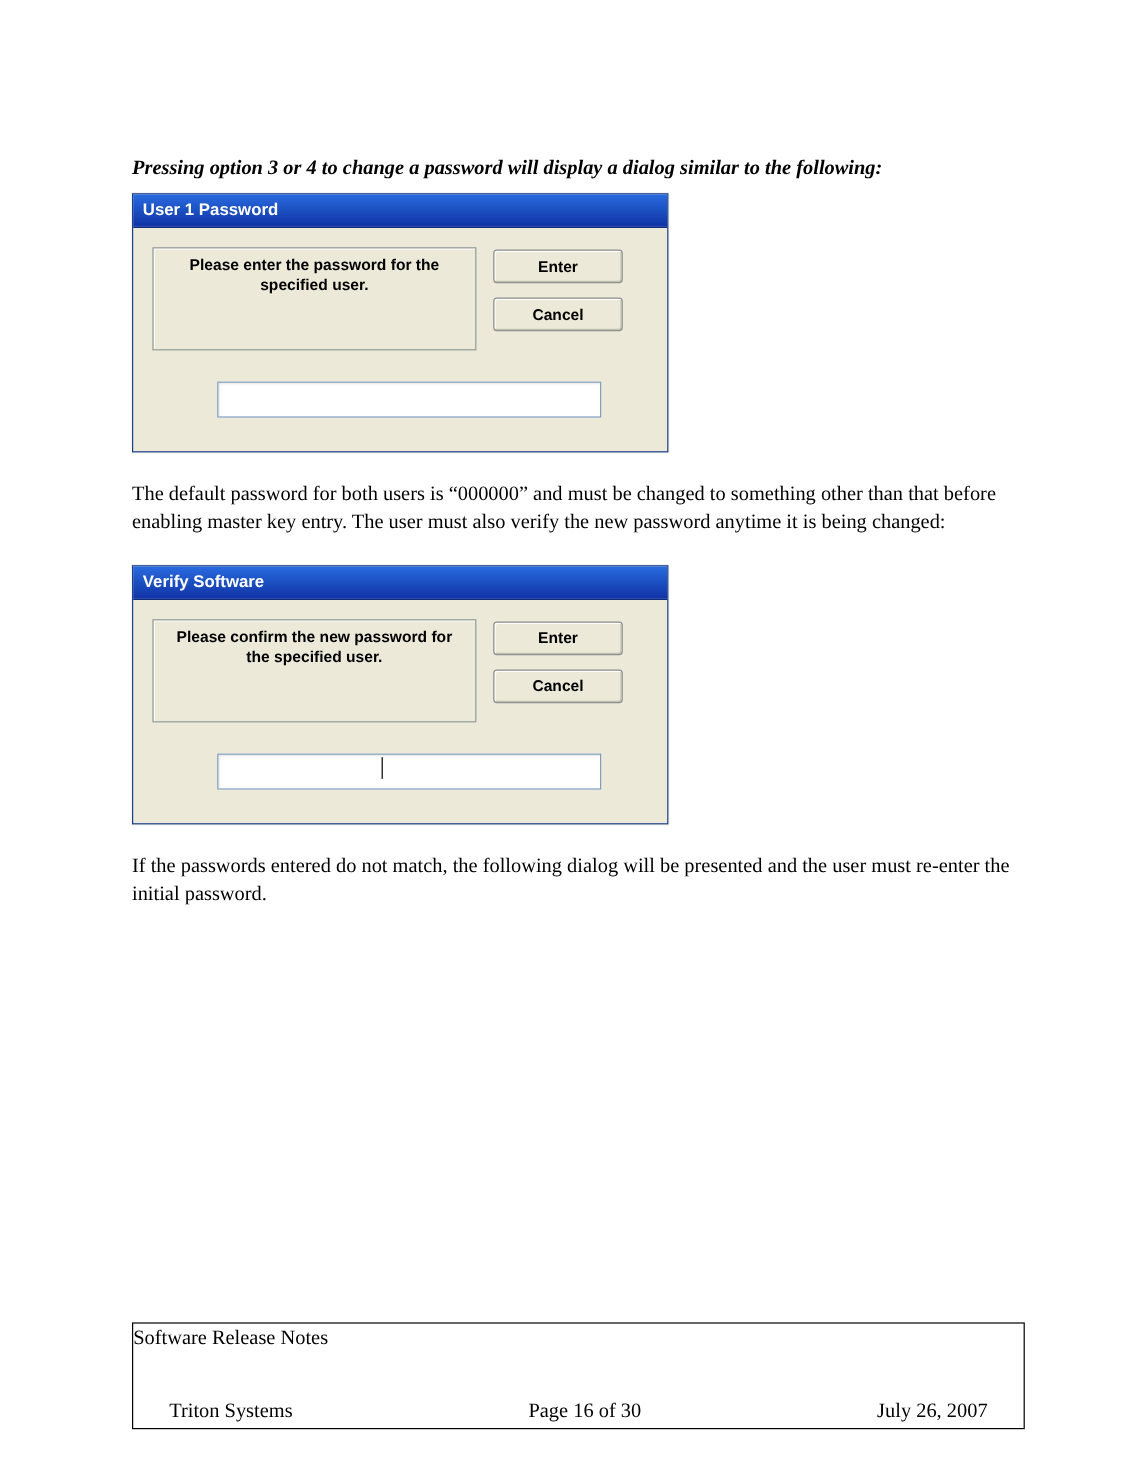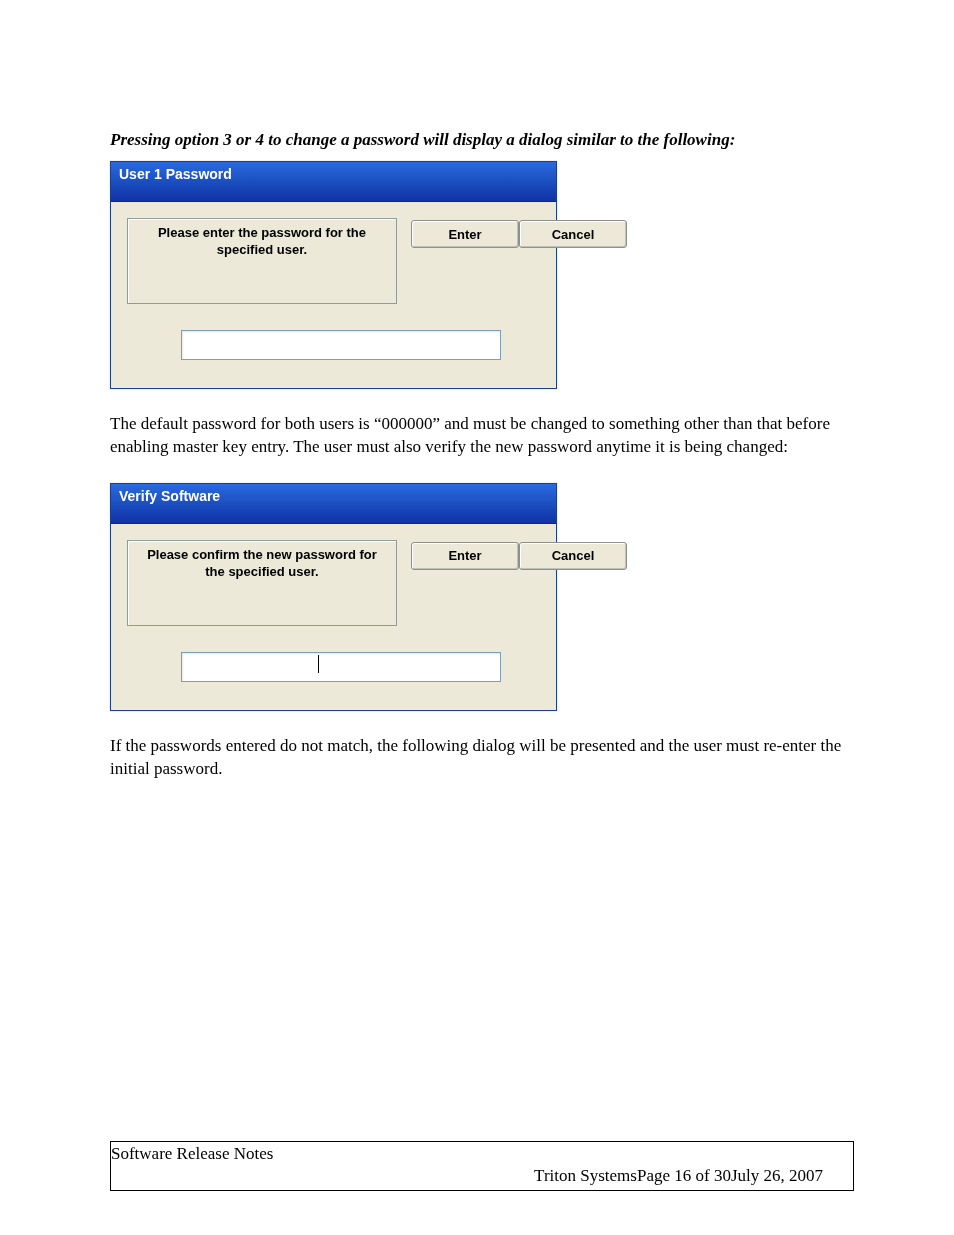--- a/index.html
+++ b/index.html
@@ -30,21 +30,21 @@
   }
 
   
   .dialog {
     width: 445px;
     border: 1px solid #1b3f8b;
     background: #ece9d8;
     box-shadow: 0 0 0 1px rgba(0,0,0,0.05);
   }
   .dialog-titlebar {
-    height: 40px;
+    height: 28px;
     background: linear-gradient(to bottom, #2a6ae0 0%, #1b4fc0 50%, #1032a6 100%);
     color: #ffffff;
     font-family: Tahoma, Arial, sans-serif;
     font-weight: bold;
     font-size: 14px;
     padding: 4px 8px 0 8px;
     box-sizing: border-box;
     border-bottom: 1px solid #0d2a80;
   }
   .dialog-body {
@@ -65,22 +65,23 @@
     box-sizing: border-box;
     padding: 6px 8px;
     text-align: center;
     font-weight: bold;
     line-height: 1.3;
     box-shadow: inset 1px 1px 0 #fff;
   }
   .dialog-btns {
     flex: 1;
     display: flex;
-    flex-direction: row;
+    flex-direction: column;
     padding-left: 14px;
+    gap: 12px;
     padding-top: 2px;
   }
   .win-btn {
     width: 108px;
     height: 28px;
     background: #ece9d8;
     border: 1px solid #8e8f8f;
     border-radius: 3px;
     font-family: Tahoma, Arial, sans-serif;
     font-size: 13px;
@@ -123,22 +124,23 @@
     border: 1px solid #000;
     font-size: 17px;
     box-sizing: border-box;
   }
   .footer-top {
     text-align: left;
     padding: 2px 0;
   }
   .footer-bottom {
     display: flex;
-    justify-content: flex-end;
+    justify-content: space-between;
     padding: 0 30px 4px 30px;
+    margin-top: 39px;
   }
 </style>
 </head>
 <body>
 
 <div class="page">
 
   <div class="intro-italic">Pressing option 3 or 4 to change a password will display a dialog similar to the following:</div>
 
   <div class="dialog">

